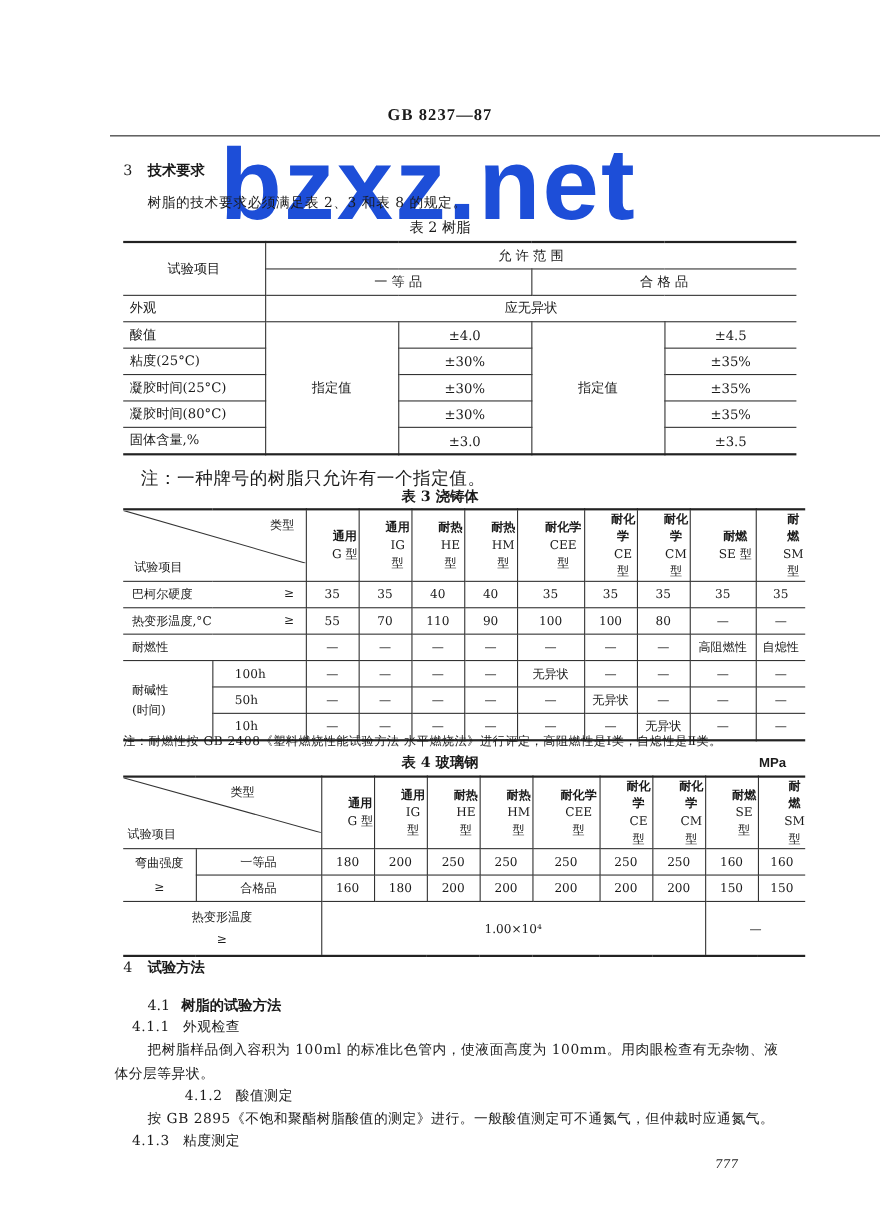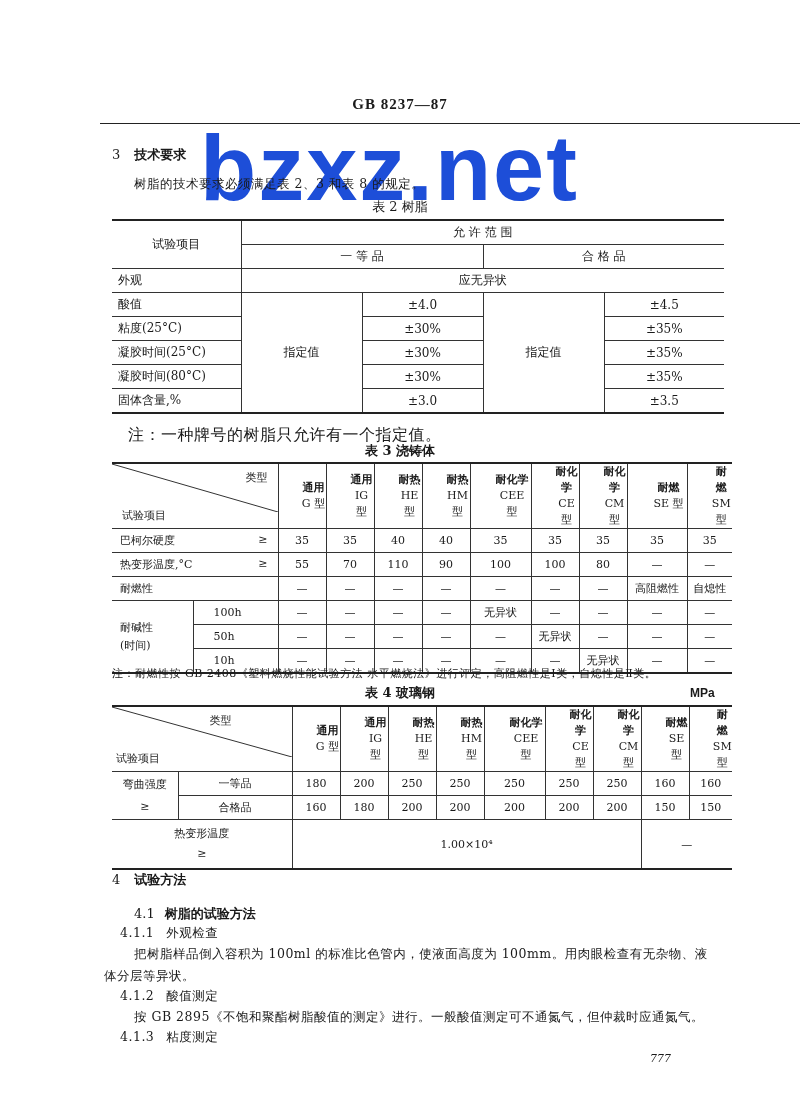--- a/index.html
+++ b/index.html
@@ -289,20 +289,20 @@
 </div>
 <div class="abs sec" style="left:120px; top:905px;margin-left:14px;">
   <span class="num" style="margin-right:10px;">4.1</span><span>树脂的试验方法</span>
 </div>
 <div class="abs para" style="left:120px; top:925px;">
   <span style="margin-right:12px;">4.1.1</span><span>外观检查</span>
 </div>
 <div class="abs para" style="left:134px; top:946px;">把树脂样品倒入容积为 100ml 的标准比色管内，使液面高度为 100mm。用肉眼检查有无杂物、液</div>
 <div class="abs para" style="left:104px; top:968px;">体分层等异状。</div>
 <div class="abs para" style="left:120px; top:988px;">
-  <span style="margin-right:12px;">4.1.2</span><span>酸值测定</span>
+  <span style="margin-right:12px;margin-left:48px;">4.1.2</span><span>酸值测定</span>
 </div>
 <div class="abs para" style="left:134px; top:1009px;">按 GB 2895《不饱和聚酯树脂酸值的测定》进行。一般酸值测定可不通氮气，但仲裁时应通氮气。</div>
 <div class="abs para" style="left:120px; top:1029px;">
   <span style="margin-right:12px;text-align:center;">4.1.3</span><span>粘度测定</span>
 </div>
 
 <div class="abs page-num">777</div>
 
 </body></html>

